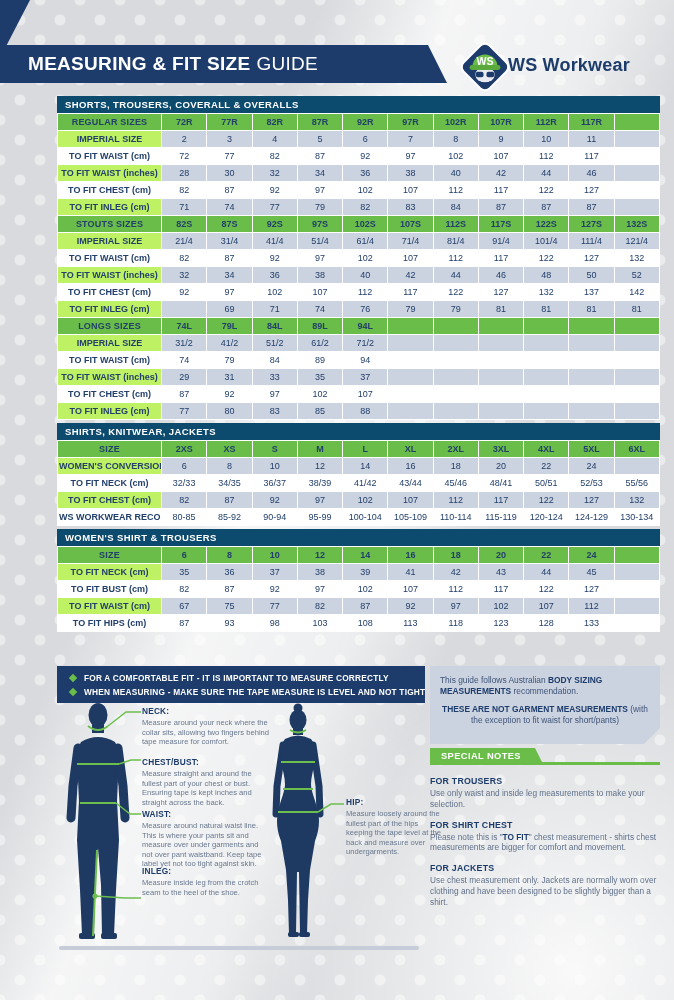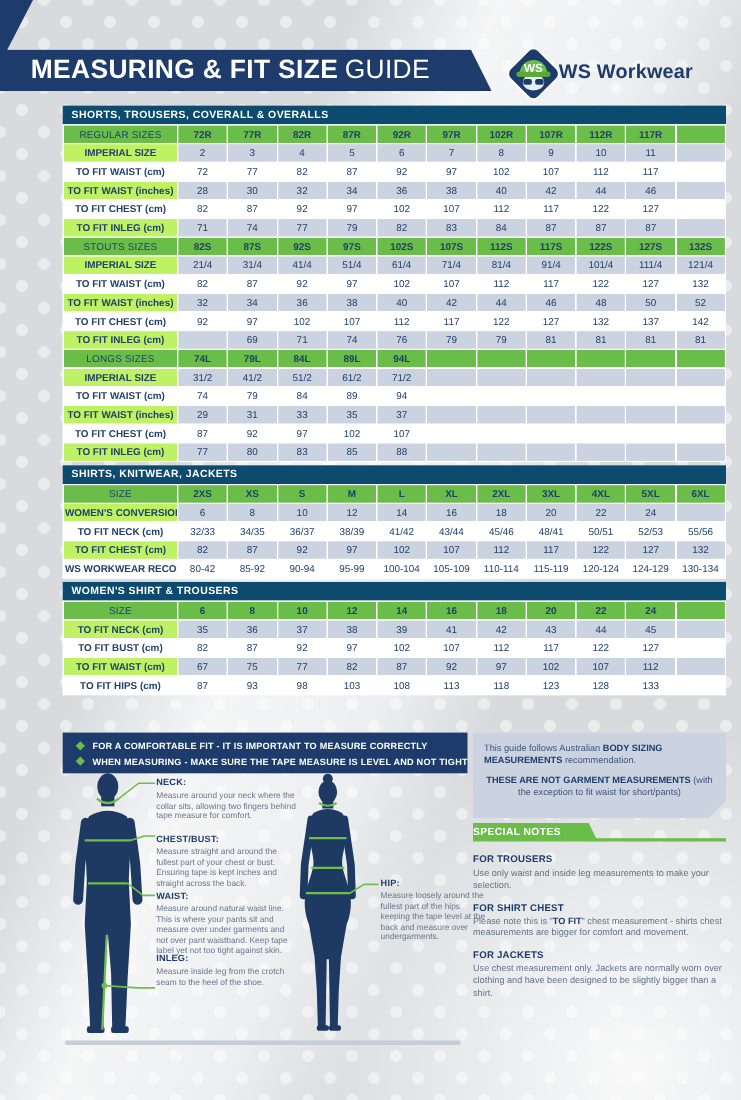--- a/index.html
+++ b/index.html
@@ -13,35 +13,35 @@
       radial-gradient(circle, rgba(255,255,255,.45) 5px, rgba(255,255,255,0) 6px),
       radial-gradient(circle, rgba(255,255,255,.45) 5px, rgba(255,255,255,0) 6px);
     background-size:100% 100%,100% 100%,40px 40px,40px 40px;
     background-position:0 0,0 0,0 0,20px 20px;
   }
   .corner{position:absolute;left:0;top:0;width:30px;height:58px;background:#1d3c6b;
     clip-path:polygon(0 0,100% 0,0 100%);}
   
   .title-banner{position:absolute;left:0;top:45px;width:447px;height:38px;background:#1d3c6b;
     clip-path:polygon(0 0,calc(100% - 19px) 0,100% 100%,0 100%);
-    color:#fff;line-height:38px;padding-left:28px;box-sizing:border-box;font-size:24px;letter-spacing:.3px;white-space:nowrap;}
+    color:#fff;line-height:38px;padding-left:28px;box-sizing:border-box;font-size:19px;letter-spacing:.3px;white-space:nowrap;}
   .tb-bold{font-weight:800;}
   .tb-light{font-weight:400;margin-left:6px;}
   .logo{position:absolute;left:456px;top:38px;width:58px;height:58px;}
   .brand-name{position:absolute;left:508px;top:55px;font-size:18px;font-weight:800;color:#1d3c6b;letter-spacing:.2px;}
   
   .tables{position:absolute;left:57px;top:96px;width:603px;}
   .section{margin-bottom:3px;background:#fff;}
   .sec-banner{height:17px;line-height:17px;background:#0c4a6e;color:#fff;font-size:9.5px;font-weight:700;
     padding-left:8px;letter-spacing:.4px;}
   table.size-table{width:100%;border-collapse:collapse;table-layout:fixed;}
   table.size-table col.c-label{width:104px;}
   table.size-table td{border:1px solid #fff;height:16px;padding:0 1px;font-size:9px;color:#23406b;
     text-align:center;overflow:hidden;white-space:nowrap;line-height:10px;}
-  td.g-label{background:#6abd49;color:#1d3c6b;font-weight:400;text-align:left;padding-left:6px;letter-spacing:.2px;}
+  td.g-label{background:#6abd49;color:#1d3c6b;font-weight:700;text-align:left;padding-left:6px;letter-spacing:.2px;}
   td.g-size{background:#6abd49;color:#fff;font-weight:700;font-size:9.3px;}
   td.r-label{text-align:left;padding-left:6px;font-weight:700;font-size:8.4px;white-space:normal;}
   tr.shade td{background:#cbd2e0;}
   tr.plain td{background:#fff;}
   tr.shade td.r-label{background:#bef264;}
   
   .tips{position:absolute;left:57px;top:666px;width:368px;height:37px;background:#1d3c6b;
     padding:5px 0 0 13px;box-sizing:border-box;}
   .tip{display:flex;align-items:center;height:14px;color:#fff;font-size:8.3px;font-weight:700;letter-spacing:.2px;white-space:nowrap;}
   .tip .dia{width:6px;height:6px;background:#6abd49;transform:rotate(45deg);margin-right:8px;flex:0 0 auto;}
@@ -56,21 +56,21 @@
   #anno-inleg{left:142px;top:866px;}
   #anno-hip{left:346px;top:797px;width:95px;}
   
   .note-box{position:absolute;left:430px;top:666px;width:230px;height:78px;background:#ccd3e0;
     clip-path:polygon(0 0,100% 0,100% calc(100% - 16px),calc(100% - 16px) 100%,0 100%);
     padding:9px 10px;box-sizing:border-box;font-size:8.4px;color:#3c5378;line-height:10.5px;}
   .note-box .bld{color:#1d3c6b;font-weight:800;}
   .nb2{margin-top:8px;text-align:center;}
   .sp-tab{position:absolute;left:430px;top:748px;width:113px;height:16px;background:#6abd49;
     clip-path:polygon(0 0,calc(100% - 8px) 0,100% 100%,0 100%);
-    color:#fff;font-weight:800;font-size:9.3px;line-height:16px;box-sizing:border-box;letter-spacing:.4px;}
+    color:#fff;font-weight:800;font-size:9.3px;line-height:16px;padding-left:11px;box-sizing:border-box;letter-spacing:.4px;}
   .sp-line{position:absolute;left:430px;top:762px;width:230px;height:3px;background:#6abd49;}
   .sp-notes{position:absolute;left:430px;top:776px;width:229px;}
   .sp-note{margin-bottom:10px;}
   .sp-h{font-size:8.8px;font-weight:800;color:#1d3c6b;margin-bottom:2px;letter-spacing:.2px;}
   .sp-t{font-size:8.3px;color:#60718a;line-height:10.8px;}
   .sp-t .bld{color:#1d3c6b;font-weight:800;}
 </style>
 </head>
 <body>
 
@@ -437,21 +437,21 @@
               <td class="r-val">102</td>
               <td class="r-val">107</td>
               <td class="r-val">112</td>
               <td class="r-val">117</td>
               <td class="r-val">122</td>
               <td class="r-val">127</td>
               <td class="r-val">132</td>
             </tr>
             <tr class="plain">
               <td class="r-label">WS WORKWEAR RECOMMENDS</td>
-              <td class="r-val">80-42</td>
+              <td class="r-val">80-85</td>
               <td class="r-val">85-92</td>
               <td class="r-val">90-94</td>
               <td class="r-val">95-99</td>
               <td class="r-val">100-104</td>
               <td class="r-val">105-109</td>
               <td class="r-val">110-114</td>
               <td class="r-val">115-119</td>
               <td class="r-val">120-124</td>
               <td class="r-val">124-129</td>
               <td class="r-val">130-134</td>

